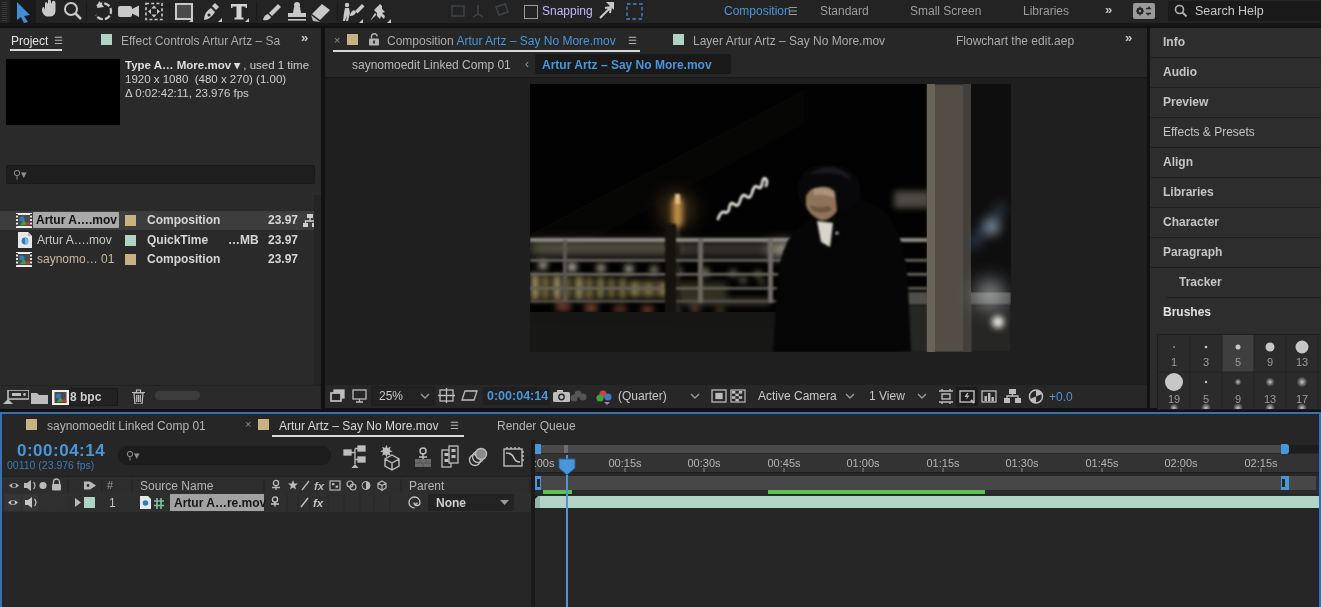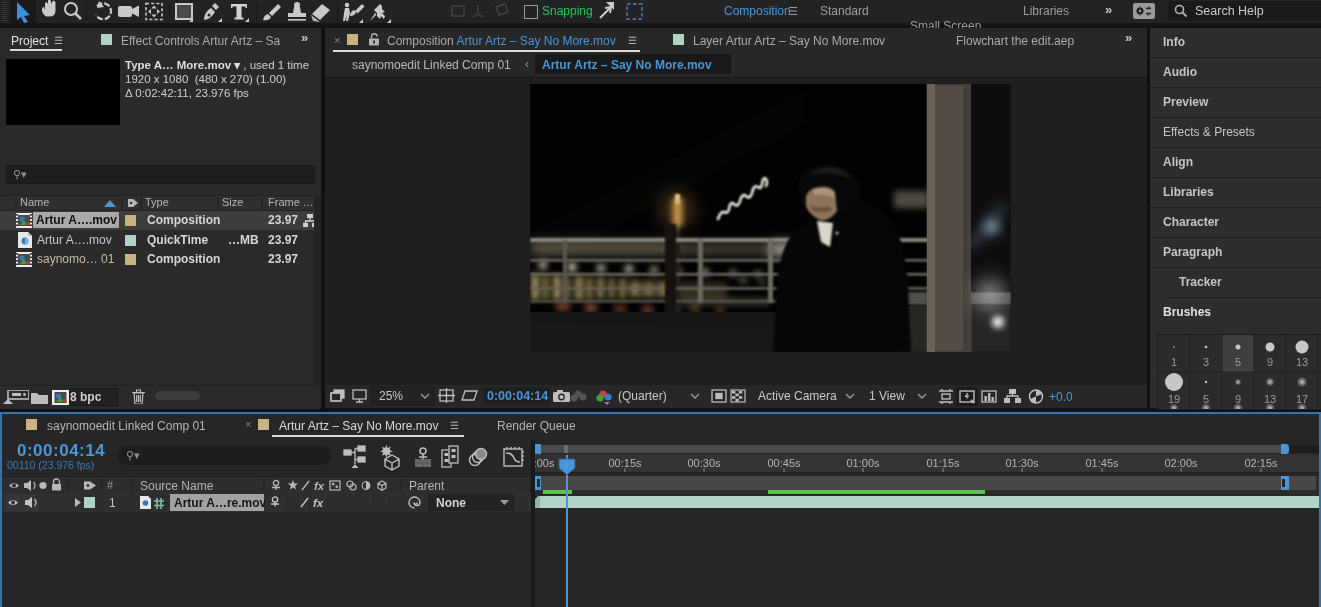--- a/index.html
+++ b/index.html
@@ -83,26 +83,26 @@
       <path d="M496 7 l9-3 3 8 -9 3 Z"></path>
     </g>
 
     <path d="M600 18 L611 7 M611 7 l-6 1 M611 7 l-1 6" stroke="#c9c9c9" stroke-width="2" fill="none"></path>
     <path d="M606 2 l8 0 0 8 Z" fill="#c9c9c9"></path>
 
     <rect x="627" y="4" width="15" height="15" fill="none" stroke="#3e6e9e" stroke-width="1.8" stroke-dasharray="3.5 2.5"></rect>
   </svg>
 
   <div class="abs" style="left:524px;top:5px;width:12px;height:12px;border:1px solid #9a9a9a;background:#232323;"></div>
-  <div class="abs" style="left:542px;top:4px;font-size:12px;color:#22c55e;">Snapping</div>
+  <div class="abs" style="left:542px;top:4px;font-size:12px;color:#c4b5fd;">Snapping</div>
 
   <div class="abs" style="left:724px;top:4px;font-size:12px;color:#4a96d9;">Composition</div>
   <div class="abs" style="left:788px;top:5px;font-size:11px;color:#9a9a9a;">☰</div>
   <div class="abs" style="left:820px;top:4px;font-size:12px;color:#9d9d9d;text-align:right;">Standard</div>
-  <div class="abs" style="left:910px;top:4px;font-size:12px;color:#9d9d9d;margin-top:15px;">Small Screen</div>
+  <div class="abs" style="left:910px;top:4px;font-size:12px;color:#9d9d9d;">Small Screen</div>
   <div class="abs" style="left:1023px;top:4px;font-size:12px;color:#9d9d9d;">Libraries</div>
   <div class="abs" style="left:1105px;top:2px;font-size:13px;color:#c9c9c9;font-weight:bold;">»</div>
 
   <svg width="22" height="17" style="position:absolute;left:1133px;top:3px;">
       <rect x="0" y="0" width="22" height="16" rx="2" fill="#9a9a9a"></rect>
       <circle cx="7" cy="8" r="3.4" fill="#262626"></circle>
       <circle cx="7" cy="8" r="1.2" fill="#9a9a9a"></circle>
       <path d="M7 3.4 l0 2 M7 10.6 l0 2 M3 8 l2 0 M9 8 l2 0 M4.4 5.4 l1.4 1.4 M8.2 9.2 l1.4 1.4 M9.6 5.4 l-1.4 1.4 M5.8 9.2 l-1.4 1.4" stroke="#262626" stroke-width="1.1"></path>
       <path d="M13 5.5 l4 0 -1.5-1.8 M18 10.5 l-4 0 1.5 1.8" stroke="#262626" stroke-width="1.3" fill="none"></path>
     </svg>
@@ -128,38 +128,20 @@
   <div class="abs" style="left:125px;top:30px;font-size:11.5px;color:#cfcfcf;line-height:14px;">
     <b style="color:#dedede;">Type A… More.mov ▾</b> , used 1 time<br>
     1920 x 1080&nbsp; (480 x 270) (1.00)<br>
     Δ 0:02:42:11, 23.976 fps
   </div>
 
   <div class="abs" style="left:6px;top:137px;width:307px;height:17px;background:#1e1e1e;border:1px solid #1a1a1a;border-radius:2px;">
     <div class="abs" style="left:6px;top:2px;font-size:11px;color:#8f8f8f;">⚲▾</div>
   </div>
 
-  <div class="abs" id="tblhead" style="left:0;top:167px;width:321px;height:14px;background:#2f2f2f;border-top:1px solid #222;border-bottom:1px solid #222;font-size:11px;color:#b5b5b5;">
-    <div class="abs" style="left:20px;top:0px;">Name</div>
-    <div class="abs" style="left:104px;top:4px;width:0;height:0;border-left:6px solid transparent;border-right:6px solid transparent;border-bottom:7px solid #4a96d9;"></div>
-    <div class="abs" style="left:145px;top:0px;">Type</div>
-    <div class="abs" style="left:222px;top:0px;">Size</div>
-    <div class="abs" style="left:268px;top:0px;">Frame …</div>
-    <svg width="321" height="14" style="position:absolute;left:0;top:0;">
-      <path d="M128 3 l5 0 5 4 -5 4 -5 0 Z" fill="#b5b5b5"></path>
-        <circle cx="131" cy="7" r="1.2" fill="#2f2f2f"></circle>
-      <g stroke="#1f1f1f">
-          <line x1="16" y1="1" x2="16" y2="13"></line>
-          <line x1="122" y1="1" x2="122" y2="13"></line>
-          <line x1="141" y1="1" x2="141" y2="13"></line>
-          <line x1="218" y1="1" x2="218" y2="13"></line>
-          <line x1="262" y1="1" x2="262" y2="13"></line>
-        </g>
-    </svg>
-  </div>
 
   <div class="abs" style="left:0;top:183px;width:321px;height:19px;background:#3d3d3d;">
     <svg width="16" height="15" style="position:absolute;left:16px;top:2px;">
         <rect x="0" y="0" width="16" height="15" fill="#efefef"></rect>
         <rect x="2" y="2" width="12" height="11" fill="#4a4a4a"></rect>
         <circle cx="6" cy="6" r="2.6" fill="#2e7dc2"></circle>
         <path d="M4 12 l4-5 3 5 Z" fill="#3da33d"></path>
         <path d="M9 12 l3-3.6 2.6 3.6 Z" fill="#c23b2e"></path>
         <rect x="0" y="1" width="2" height="1.6" fill="#333"></rect>
         <rect x="0" y="4.5" width="2" height="1.6" fill="#333"></rect>

